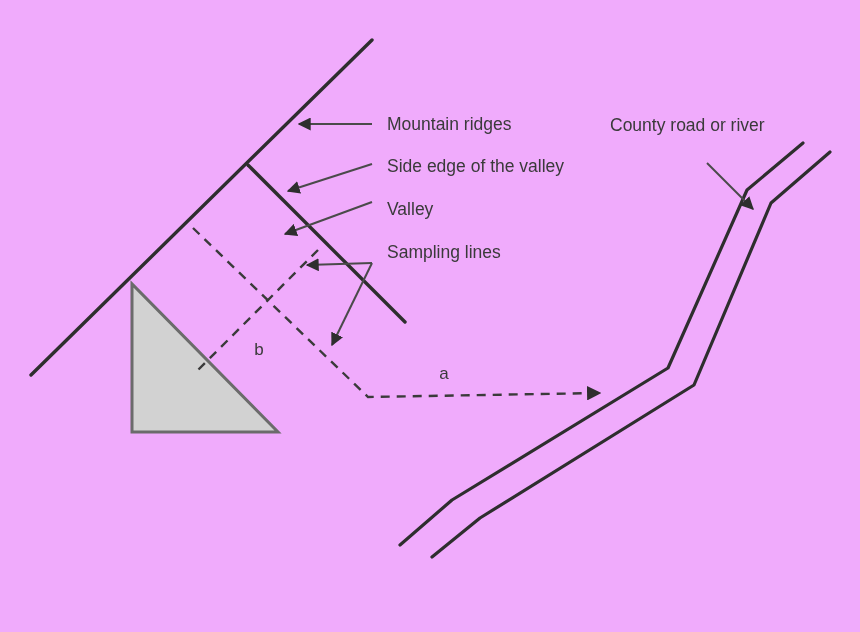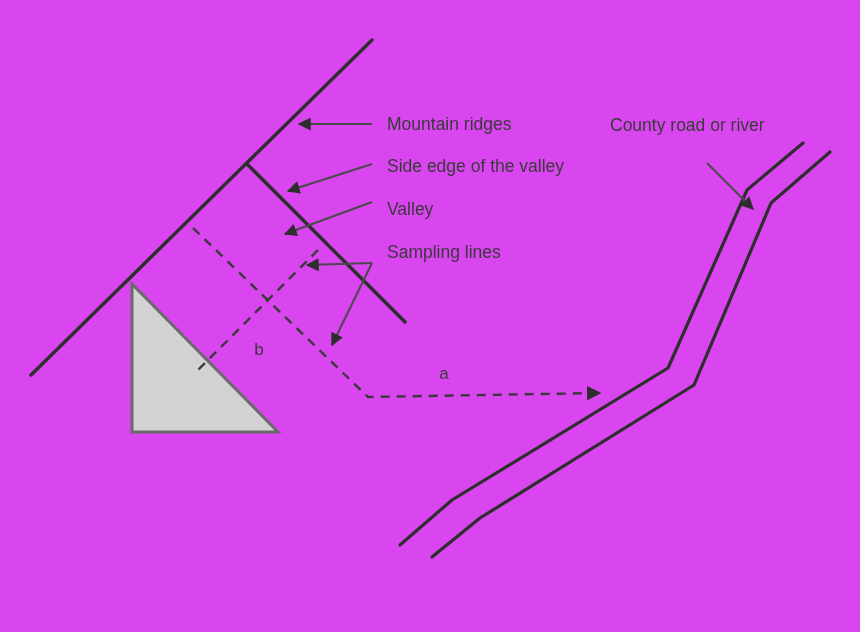--- a/index.html
+++ b/index.html
@@ -4,21 +4,21 @@
 <style>
   html, body {
     margin: 0;
     padding: 0;
     background: #ffffff;
   }
   #diagram-root {
     position: relative;
     width: 860px;
     height: 632px;
-    background: #d946ef;
+    background: #f0abfc;
     font-family: "Liberation Sans", sans-serif;
     overflow: hidden;
   }
   #diagram-svg {
     position: absolute;
     left: 0;
     top: 0;
     width: 860px;
     height: 632px;
   }

